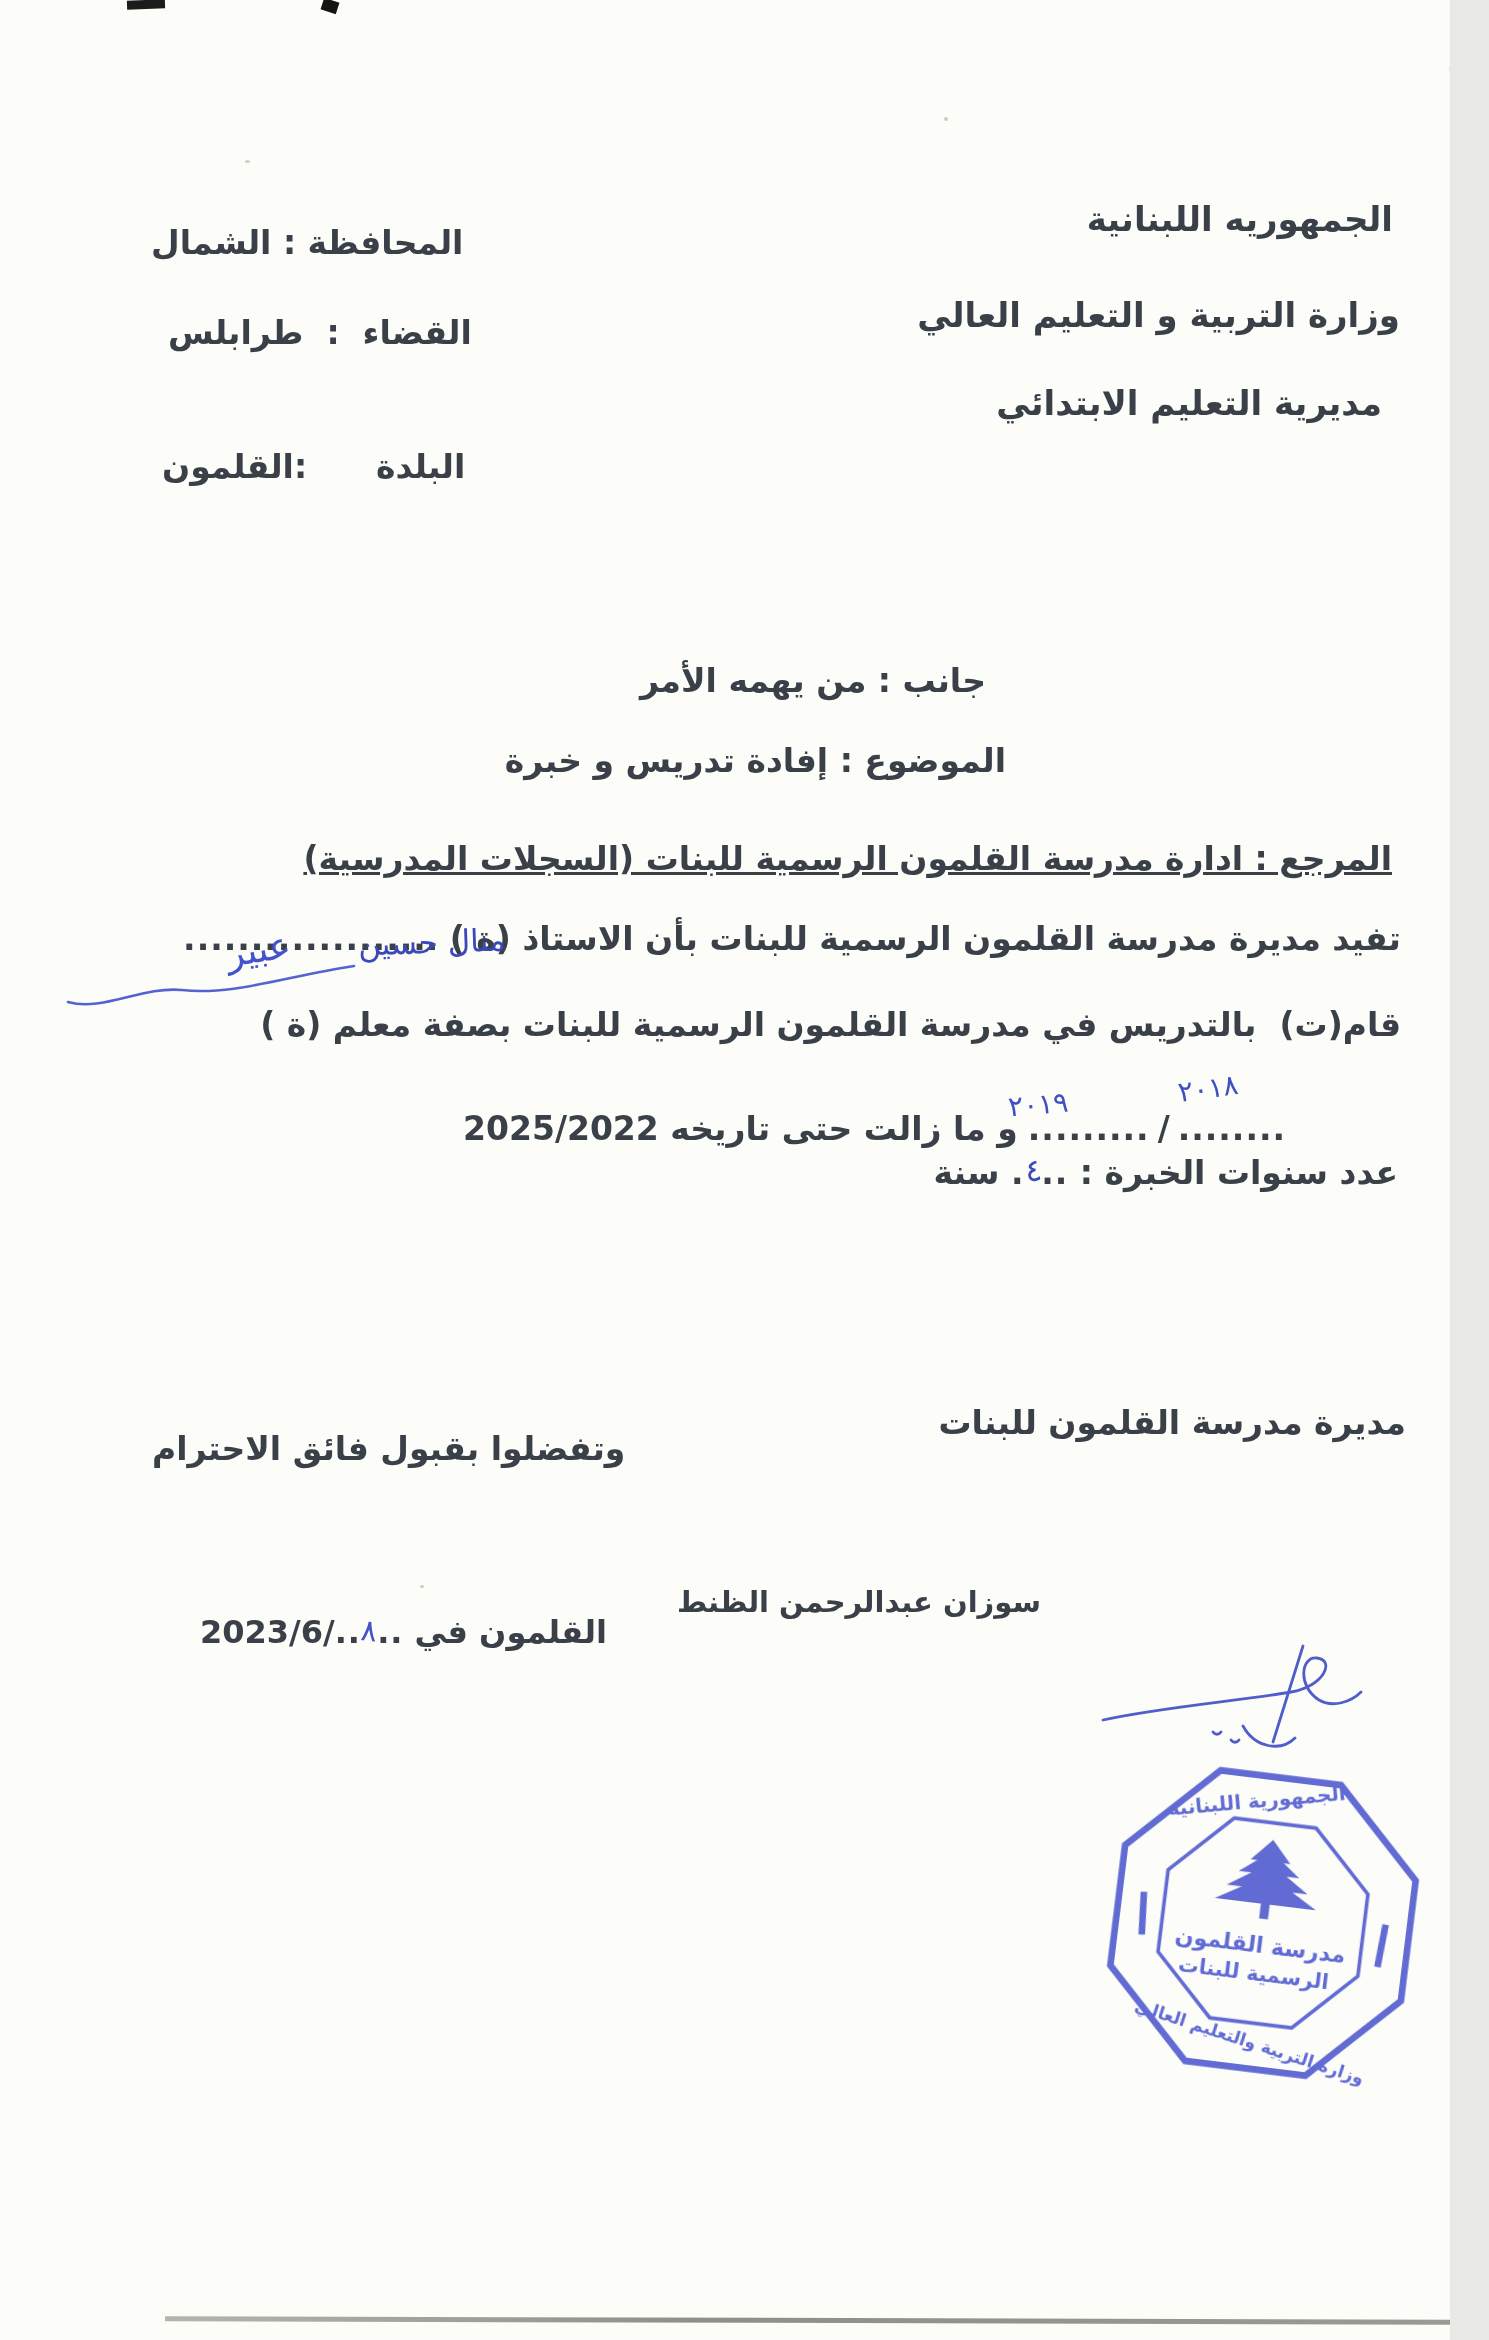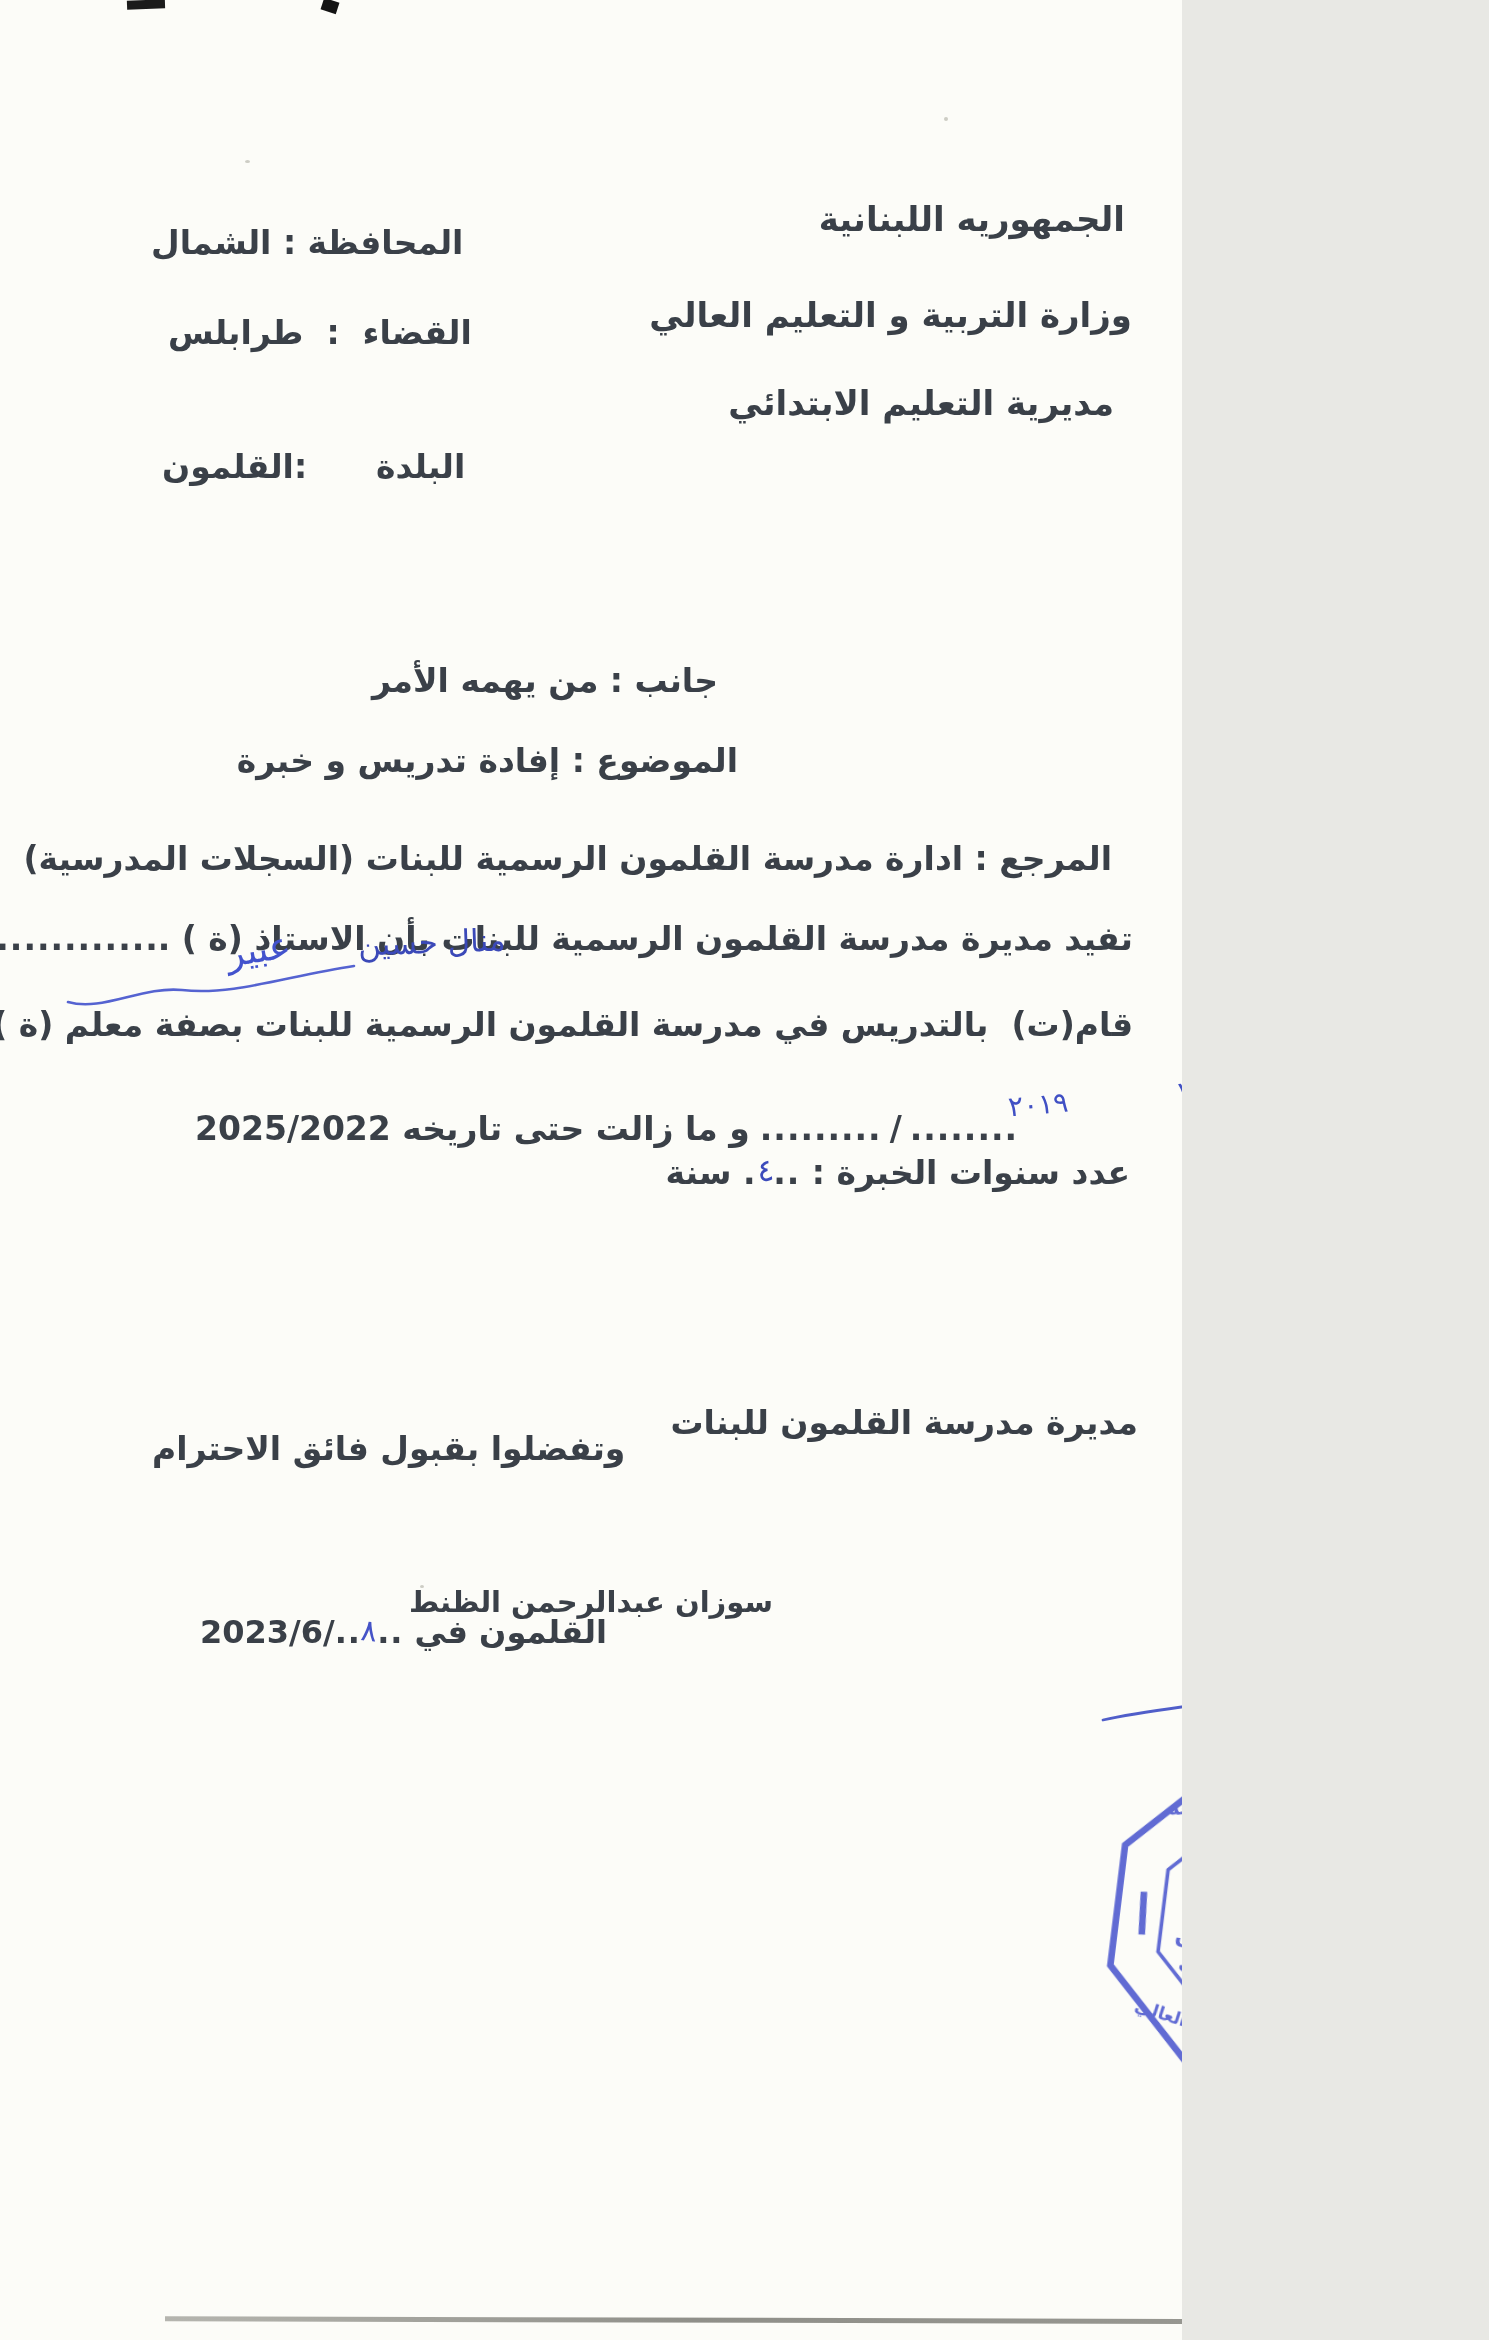--- a/index.html
+++ b/index.html
@@ -1,16 +1,16 @@
 <!DOCTYPE html>
 <html lang="ar"><head>
 <meta charset="utf-8">
 <style>
   html,body{margin:0;padding:0;background:#e8e8e4;}
-  #page{position:relative;width:1182px;height:2340px;background:#fcfcf8;overflow:hidden;
+  #page{position:relative;width:1450px;height:2340px;background:#fcfcf8;overflow:hidden;
         font-family:"DejaVu Sans",sans-serif;}
   .printed{position:absolute;direction:rtl;white-space:pre;color:#3a4048;font-weight:700;
            font-size:33px;line-height:1.25;}
   .row{display:flex;align-items:baseline;direction:rtl;}
   .dots{letter-spacing:1px;}
   .hand{position:absolute;color:#4050c4;font-weight:400;white-space:pre;}
   .hand-inline{color:#3c4bbb;font-weight:400;position:relative;}
   .ltr{direction:ltr;unicode-bidi:embed;}
   .speck{position:absolute;background:#cdcdc5;border-radius:50%;}
   svg{display:block;}
@@ -31,21 +31,21 @@
   <div class="printed" style="top:198px;right:57px;font-size:34px;">الجمهوريه اللبنانية</div>
   <div class="printed" style="top:294px;right:50px;font-size:34px;">وزارة التربية و التعليم العالي</div>
   <div class="printed" style="top:382px;right:68px;font-size:34px;margin-left:24px;">مديرية التعليم الابتدائي</div>
 
   <div class="printed" style="top:222px;left:151px;font-size:33px;">المحافظة : الشمال</div>
   <div class="printed" style="top:312px;left:168px;font-size:33px;">القضاء  :  طرابلس</div>
   <div class="printed" style="top:406px;left:162px;font-size:33px;margin-top:40px;">البلدة      :القلمون</div>
 
   <div class="printed" style="top:648px;right:464px;margin-top:12px;">جانب : من يهمه الأمر</div>
   <div class="printed" style="top:740px;right:444px;">الموضوع : إفادة تدريس و خبرة</div>
-  <div class="printed" style="top:838px;right:70px;">المرجع : ادارة مدرسة القلمون الرسمية للبنات (السجلات المدرسية)</div>
+  <div class="printed" style="top:838px;right:58px;text-decoration:underline;">المرجع : ادارة مدرسة القلمون الرسمية للبنات (السجلات المدرسية)</div>
 
   <div class="printed row" style="top:918px;right:49px;">
     <span>تفيد مديرة مدرسة القلمون الرسمية للبنات بأن الاستاذ (ة ) ..</span><span class="dots">.................</span>
   </div>
 
   <span class="hand" style="left:358px;top:924px;font-size:31px;letter-spacing:6px;transform:rotate(-2deg);color:#3b49b8;">منال حسين</span>
   <span class="hand" style="left:226px;top:928px;font-size:37px;transform:rotate(-9deg);color:#4353cd;">عبير</span>
   <svg width="300" height="55" viewBox="0 0 300 55" style="position:absolute;left:62px;top:960px;opacity:.9;">
     <path d="M 6 42 C 40 52, 80 26, 120 30 C 170 36, 225 16, 292 6" fill="none" stroke="#4353cd" stroke-width="2.6" stroke-linecap="round"></path>
   </svg>

